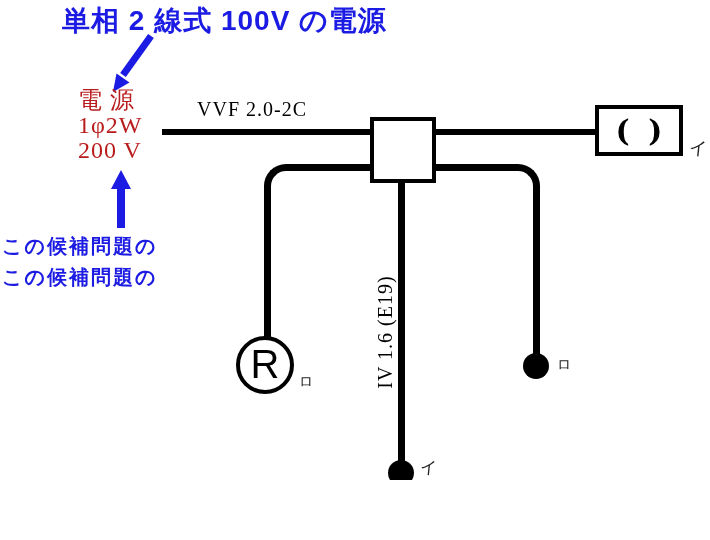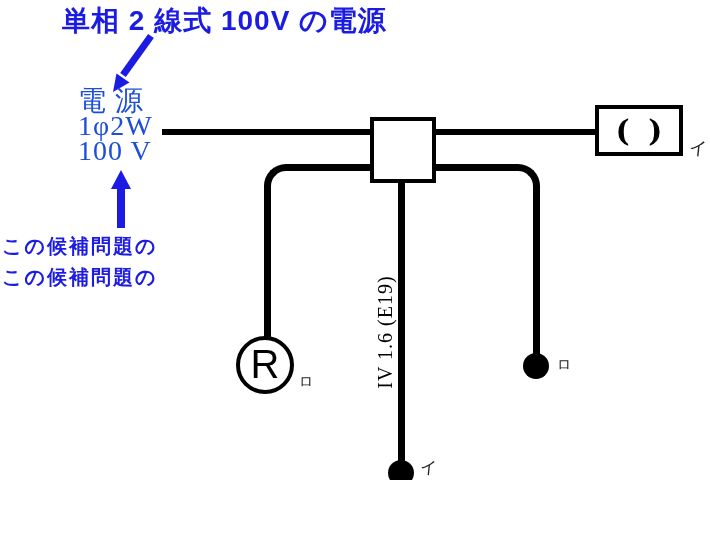--- a/index.html
+++ b/index.html
@@ -9,22 +9,22 @@
     overflow:hidden;
   }
   
   .blue-note { position:absolute; color:#1b1be3; font-family:"Liberation Sans", sans-serif; }
   .title-note { left:62px; top:2px; font-size:28px; font-weight:600; letter-spacing:1px; white-space:nowrap; }
   .bottom-note { left:2px; top:231px; font-size:20px; font-weight:600; letter-spacing:2px; line-height:31px; white-space:nowrap; }
   .arrow-svg { position:absolute; }
   
   .power-block {
     position:absolute; left:78px; top:88px;
-    font-family:"Liberation Serif", serif; font-size:28px; line-height:25px;
-    color:#1d4ed8; letter-spacing:1px; white-space:nowrap;
+    font-family:"Liberation Serif", serif; font-size:24px; line-height:25px;
+    color:#b91c1c; letter-spacing:1px; white-space:nowrap;
   }
   
   .wire { position:absolute; background:#000; z-index:1; }
   .wire-main { left:162px; top:129px; width:437px; height:6px; }
   .branch { position:absolute; z-index:1; background:transparent; }
   .branch-left {
     left:264px; top:164px; width:110px; height:176px;
     border-top:7px solid #000; border-left:7px solid #000;
     border-top-left-radius:22px;
   }
@@ -105,38 +105,39 @@
   <div class="blue-note title-note">単相 2 線式 100V の電源</div>
 
   <svg class="arrow-svg" style="left:100px; top:30px;" width="64" height="70" viewBox="0 0 64 70">
     <line x1="51" y1="6" x2="23" y2="45" stroke="#1b1be3" stroke-width="7"></line>
     <polygon points="13,62 29.5,52.5 16.5,43.5" fill="#1b1be3"></polygon>
   </svg>
 
   <div class="power-block">
     <div>電 源</div>
     <div>1φ2W</div>
-    <div>100 V</div>
+    <div>200 V</div>
   </div>
 
   <svg class="arrow-svg" style="left:105px; top:165px;" width="34" height="66" viewBox="0 0 34 66">
     <line x1="16" y1="63" x2="16" y2="20" stroke="#1b1be3" stroke-width="8"></line>
     <polygon points="16,5 6,24 26,24" fill="#1b1be3"></polygon>
   </svg>
 
   <div class="blue-note bottom-note">
     <div>この候補問題の</div>
     <div>この候補問題の</div>
   </div>
 
   <div class="wire wire-main"></div>
   <div class="branch branch-left"></div>
   <div class="branch branch-right"></div>
   <div class="wire wire-center"></div>
 
+  <div class="cable-label vvf-label">VVF 2.0-2C</div>
   <div class="cable-label iv-label">IV 1.6 (E19)</div>
 
   <div class="junction-box"></div>
 
   <div class="ceiling-light">
     <span class="paren-symbol">( )</span>
   </div>
   <div class="dev-label lbl-ceiling">イ</div>
 
   <div class="lamp-receptacle">

